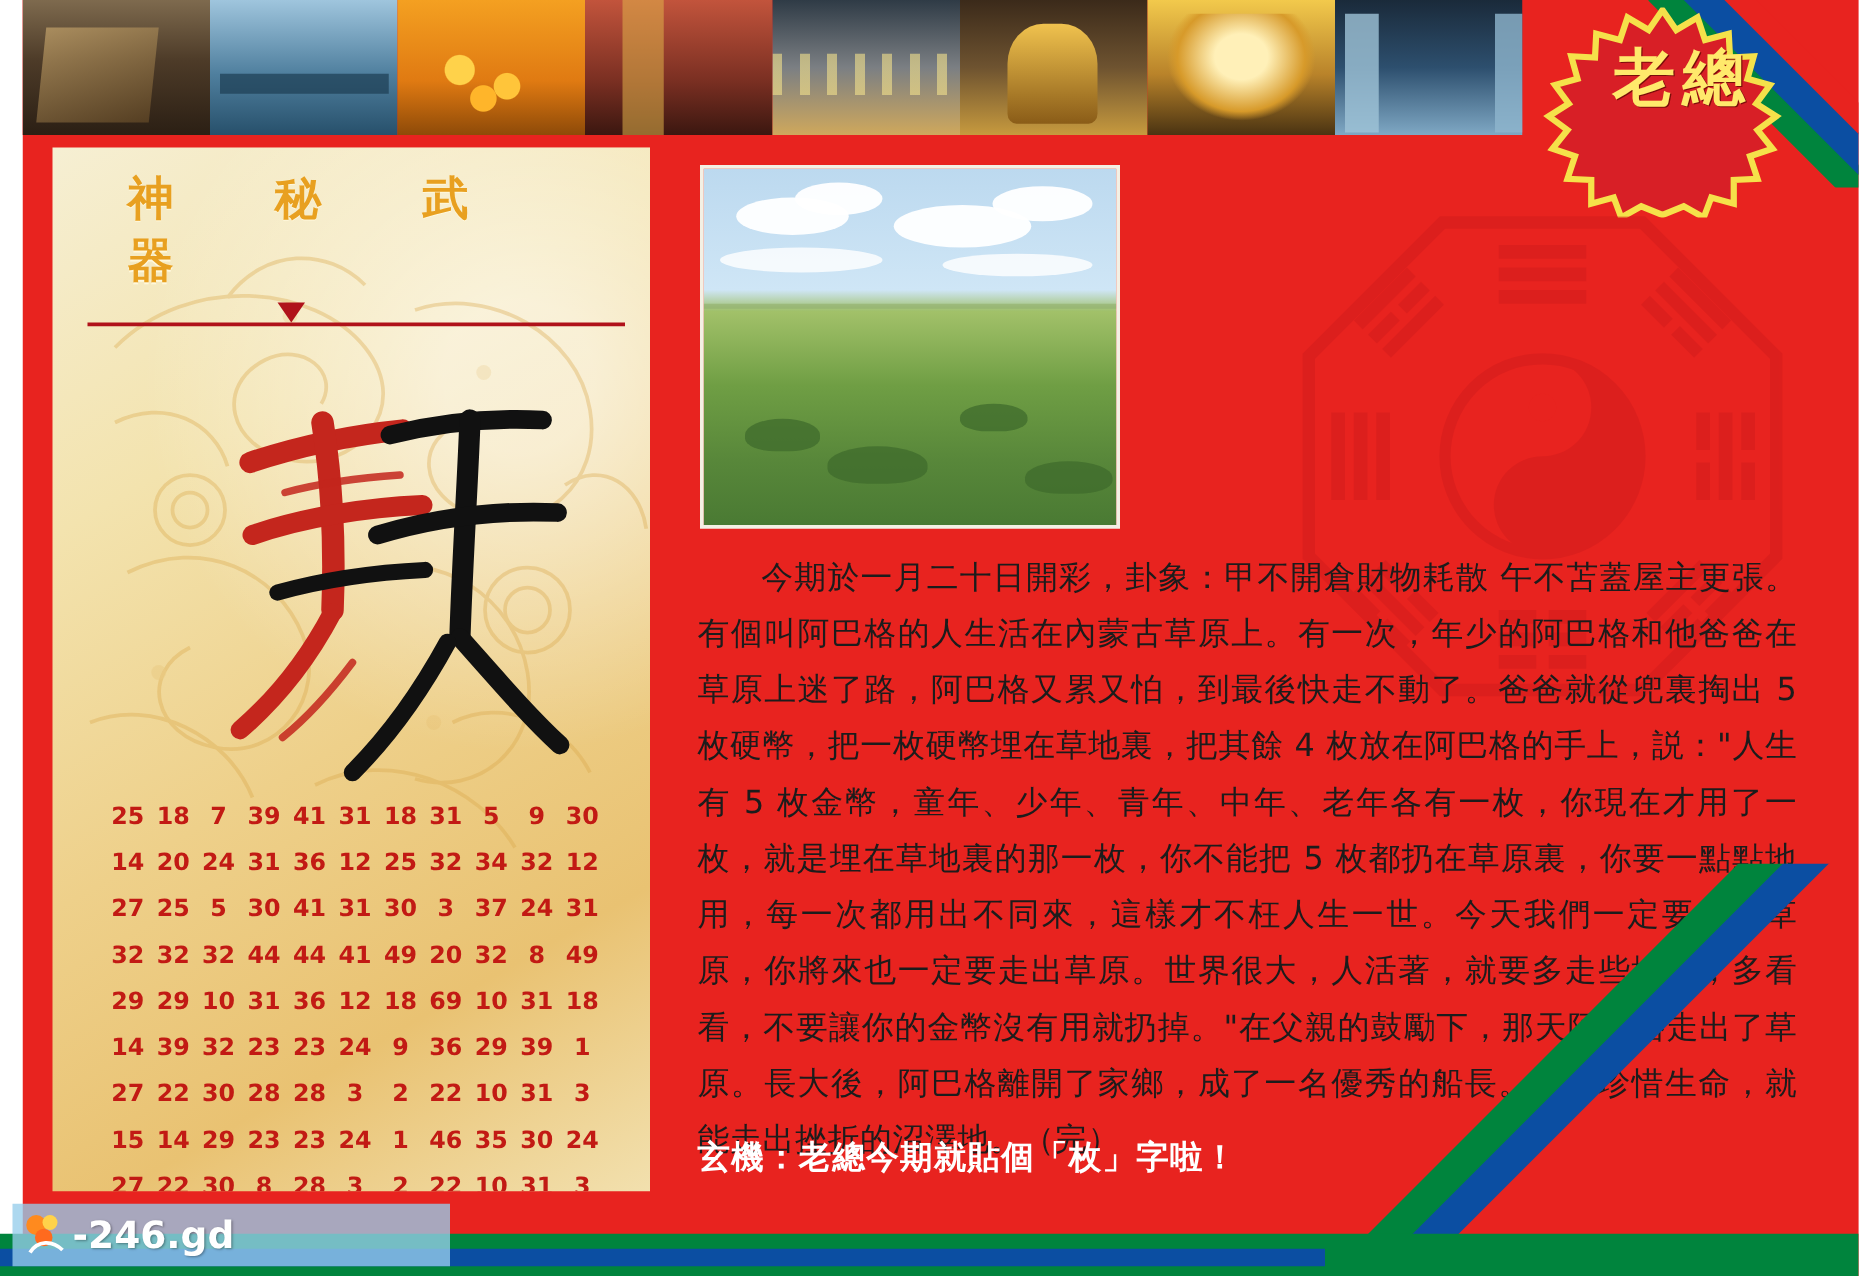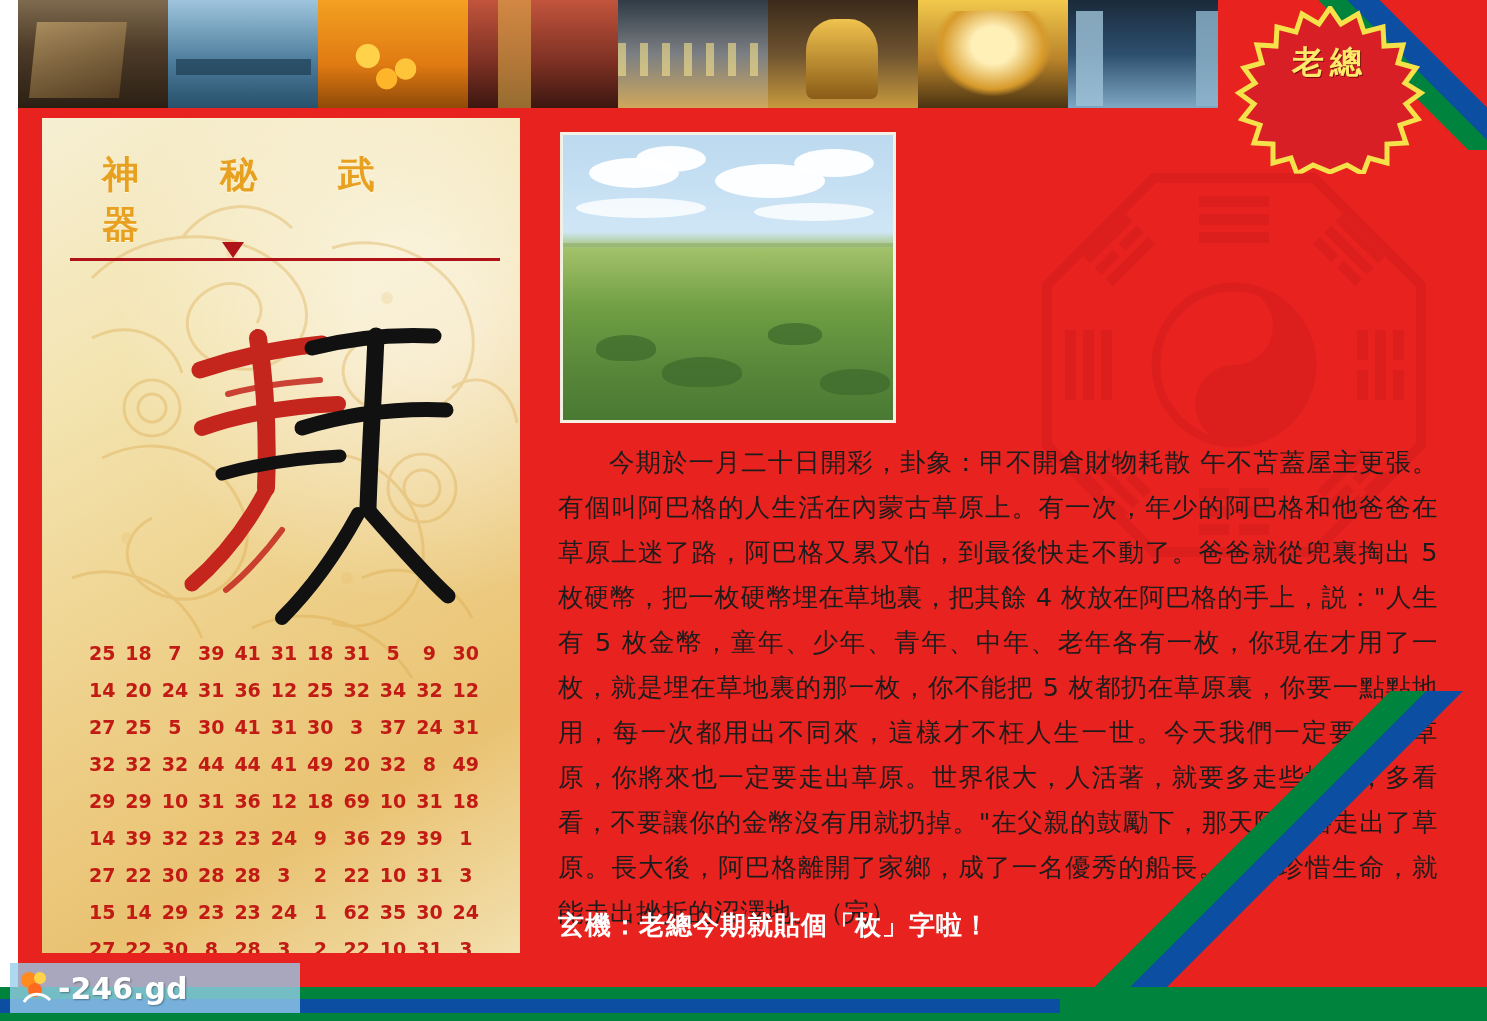--- a/index.html
+++ b/index.html
@@ -41,32 +41,32 @@
 
   
   .bottombar{position:absolute;left:0;bottom:0;width:1487px;height:34px;background:#00843d;}
   .bottombar:after{content:"";position:absolute;left:0;top:12px;width:1060px;height:14px;background:#0b4ea2;}
   .leftedge{position:absolute;left:0;top:0;width:18px;height:1021px;background:#ffffff;}
   .leftedge2{position:absolute;left:0;top:108px;width:18px;height:913px;background:#ffffff;}
 
   
   .burst{position:absolute;right:52px;top:6px;width:210px;height:168px;}
   .burst svg{position:absolute;left:0;top:0;}
-  .burst .btxt{position:absolute;left:0;top:30px;width:210px;text-align:center;color:#ffe96b;
-    font-family:"DejaVu Sans",sans-serif;font-weight:bold;font-size:32px;line-height:52px;letter-spacing:6px;
+  .burst .btxt{position:absolute;left:16px;top:30px;width:210px;text-align:center;color:#ffe96b;
+    font-family:"DejaVu Sans",sans-serif;font-weight:bold;font-size:50px;line-height:52px;letter-spacing:6px;
     text-shadow:1px 1px 0 #7a0d0a;}
 
   
   .goldpanel{position:absolute;left:42px;top:118px;width:478px;height:835px;
     background:
       radial-gradient(circle at 78% 22%, rgba(255,255,255,.55) 0 8%, rgba(255,255,255,0) 40%),
       linear-gradient(150deg,#f6efd3 0%,#f3e3ae 28%,#eed08a 55%,#e9c272 78%,#f2e0ae 100%);
     overflow:hidden;}
   .dragon{position:absolute;left:-10px;top:40px;width:500px;height:560px;opacity:.35;}
-  .panel-title{position:absolute;left:60px;top:32px;width:420px;color:#e8a020;
+  .panel-title{position:absolute;left:60px;top:16px;width:420px;color:#e8a020;
     font-family:"DejaVu Sans",sans-serif;font-weight:bold;font-size:37px;letter-spacing:34px;
     text-shadow:0 1px 0 #fff8dc;}
   .rule{position:absolute;left:28px;top:140px;width:430px;height:3px;background:#b0121a;}
   .marker{position:absolute;left:180px;top:124px;width:0;height:0;border-left:11px solid transparent;border-right:11px solid transparent;border-top:16px solid #b0121a;}
   .bigchar{position:absolute;left:120px;top:160px;width:300px;height:360px;}
   .numgrid{position:absolute;left:42px;top:516px;width:400px;}
   .numgrid table{border-collapse:collapse;width:400px;}
   .numgrid td{color:#c21a14;font-family:"DejaVu Sans",sans-serif;font-weight:bold;font-size:19px;
     text-align:center;padding:7.5px 0;width:36px;}
 
@@ -81,21 +81,21 @@
 
   .bagua{position:absolute;right:58px;top:170px;width:390px;height:390px;opacity:.28;}
 
   .article{position:absolute;left:558px;top:440px;width:880px;color:#1c1c1c;
     font-family:"DejaVu Sans",sans-serif;font-size:25.5px;line-height:45px;text-align:justify;letter-spacing:.5px;}
   .article p{margin:0;text-indent:2em;}
   .hint{position:absolute;left:558px;top:908px;width:880px;color:#ffffff;
     font-family:"DejaVu Sans",sans-serif;font-weight:bold;font-size:26px;letter-spacing:1px;}
 
   
-  .watermark{position:absolute;left:10px;bottom:8px;width:290px;height:50px;background:rgba(150,205,235,.78);
+  .watermark{position:absolute;left:10px;bottom:8px;width:350px;height:50px;background:rgba(150,205,235,.78);
     display:flex;align-items:center;}
   .watermark .wm-ico{width:44px;height:44px;margin-left:4px;position:relative;}
   .watermark .wm-txt{color:#ffffff;font-family:"DejaVu Sans",sans-serif;font-weight:bold;font-size:30px;
     text-shadow:1px 1px 2px rgba(0,0,0,.35);}
 </style>
 </head>
 <body>
 
 <div class="page">
 
@@ -275,21 +275,21 @@
               <td>3</td>
             </tr>
             <tr>
               <td>15</td>
               <td>14</td>
               <td>29</td>
               <td>23</td>
               <td>23</td>
               <td>24</td>
               <td>1</td>
-              <td>62</td>
+              <td>46</td>
               <td>35</td>
               <td>30</td>
               <td>24</td>
             </tr>
             <tr>
               <td>27</td>
               <td>22</td>
               <td>30</td>
               <td>8</td>
               <td>28</td>

